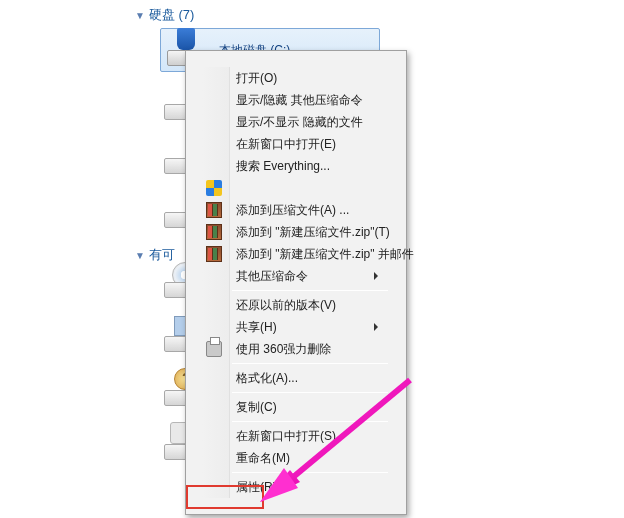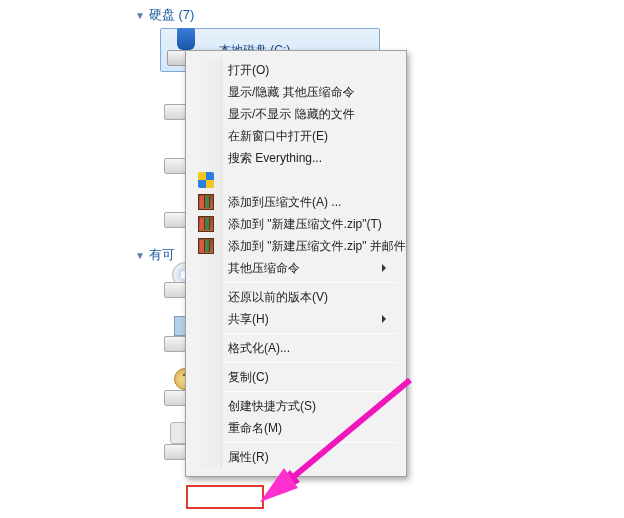--- a/index.html
+++ b/index.html
@@ -107,21 +107,21 @@
 
   
   .context-menu {
     position: absolute;
     left: 185px;
     top: 50px;
     width: 222px;
     background: #f2f2f2;
     border: 1px solid #a0a0a0;
     box-shadow: 2px 3px 6px rgba(0,0,0,0.35);
-    padding: 8px;
+    padding: 16px;
   }
   .menu-inner {
     border-left: 28px solid #f2f2f2;
     background: #f2f2f2;
     position: relative;
   }
   .gutter {
     position:absolute;
     left:-28px; top:0; bottom:0;
     width:28px;
@@ -256,32 +256,36 @@
     <div class="menu-item">
       <span class="mi-icon ic-books"></span>
       <span>添加到 "新建压缩文件.zip" 并邮件</span>
     </div>
     <div class="menu-item has-sub"><span>其他压缩命令</span></div>
 
     <div class="menu-sep"></div>
 
     <div class="menu-item"><span>还原以前的版本(V)</span></div>
     <div class="menu-item has-sub"><span>共享(H)</span></div>
+    <div class="menu-item">
+      <span class="mi-icon ic-printer"></span>
+      <span>使用 360强力删除</span>
+    </div>
 
     <div class="menu-sep"></div>
 
     <div class="menu-item"><span>格式化(A)...</span></div>
 
     <div class="menu-sep"></div>
 
     <div class="menu-item"><span>复制(C)</span></div>
 
     <div class="menu-sep"></div>
 
-    <div class="menu-item"><span>创建快捷方式(S)</span></div>
+    <div class="menu-item"><span>在新窗口中打开(S)</span></div>
     <div class="menu-item"><span>重命名(M)</span></div>
 
     <div class="menu-sep"></div>
 
     <div class="menu-item"><span>属性(R)</span></div>
   </div>
 </div>
 
 <div class="highlight-box"></div>
 

